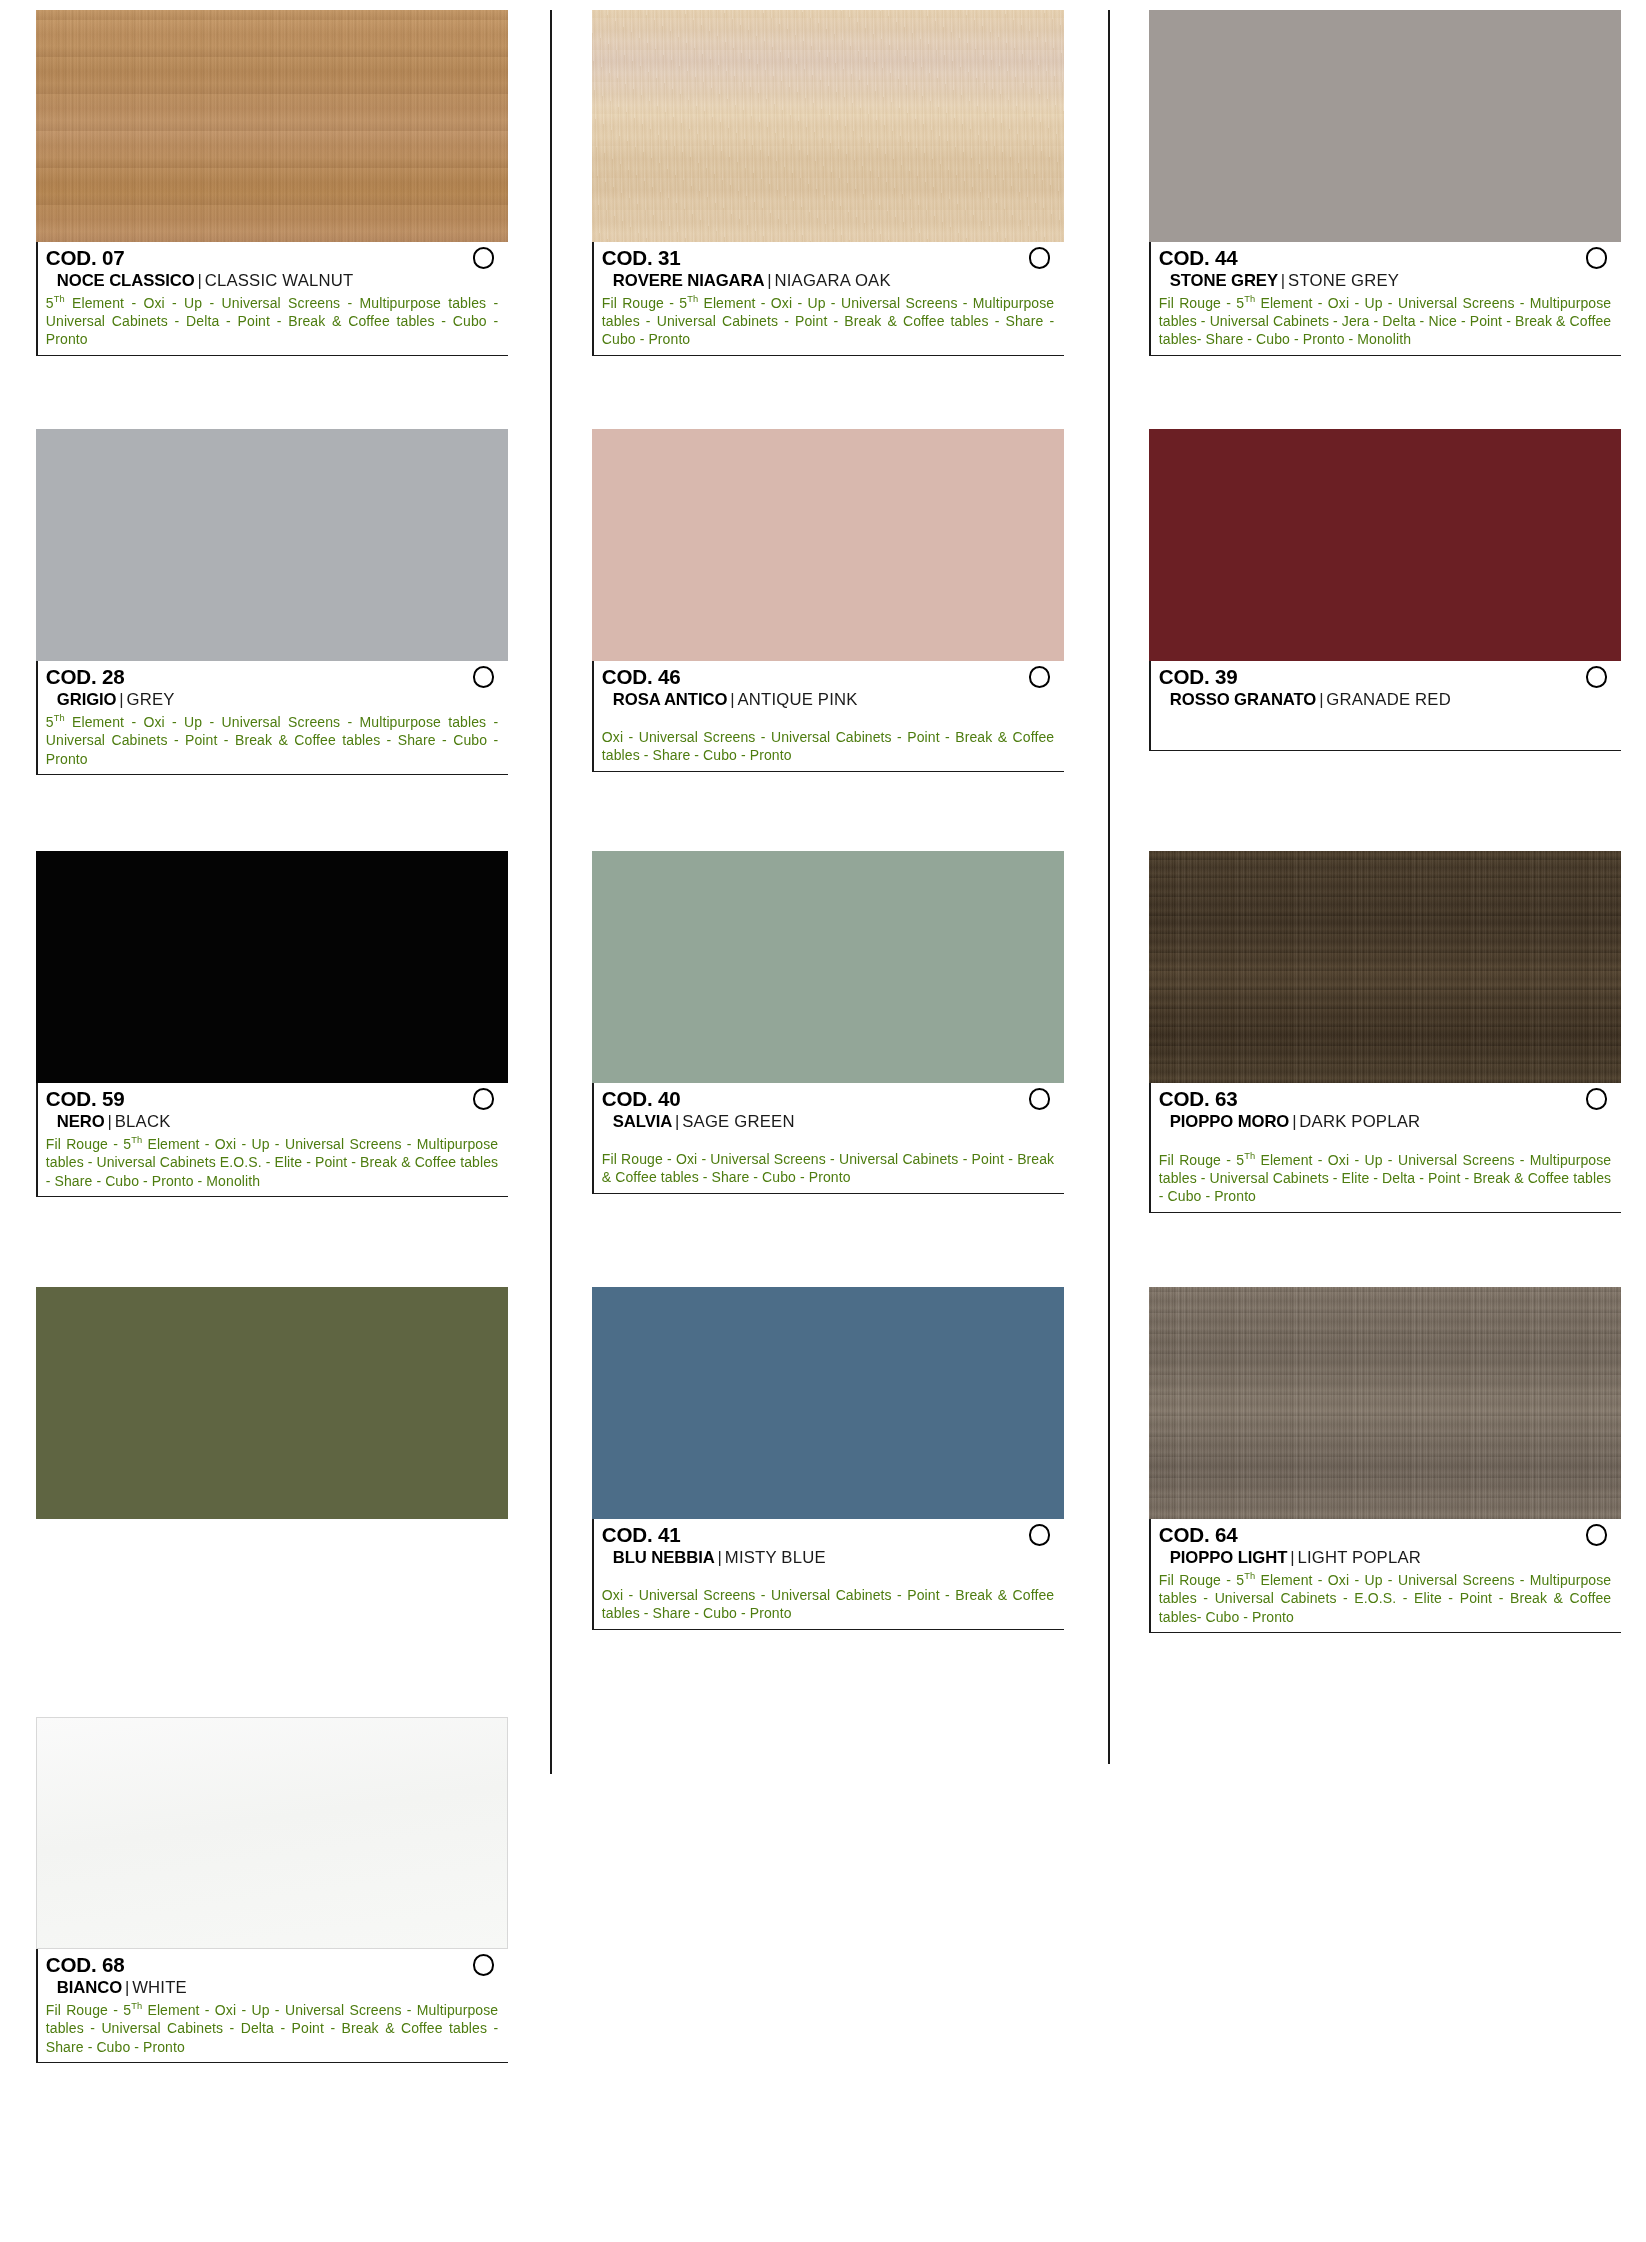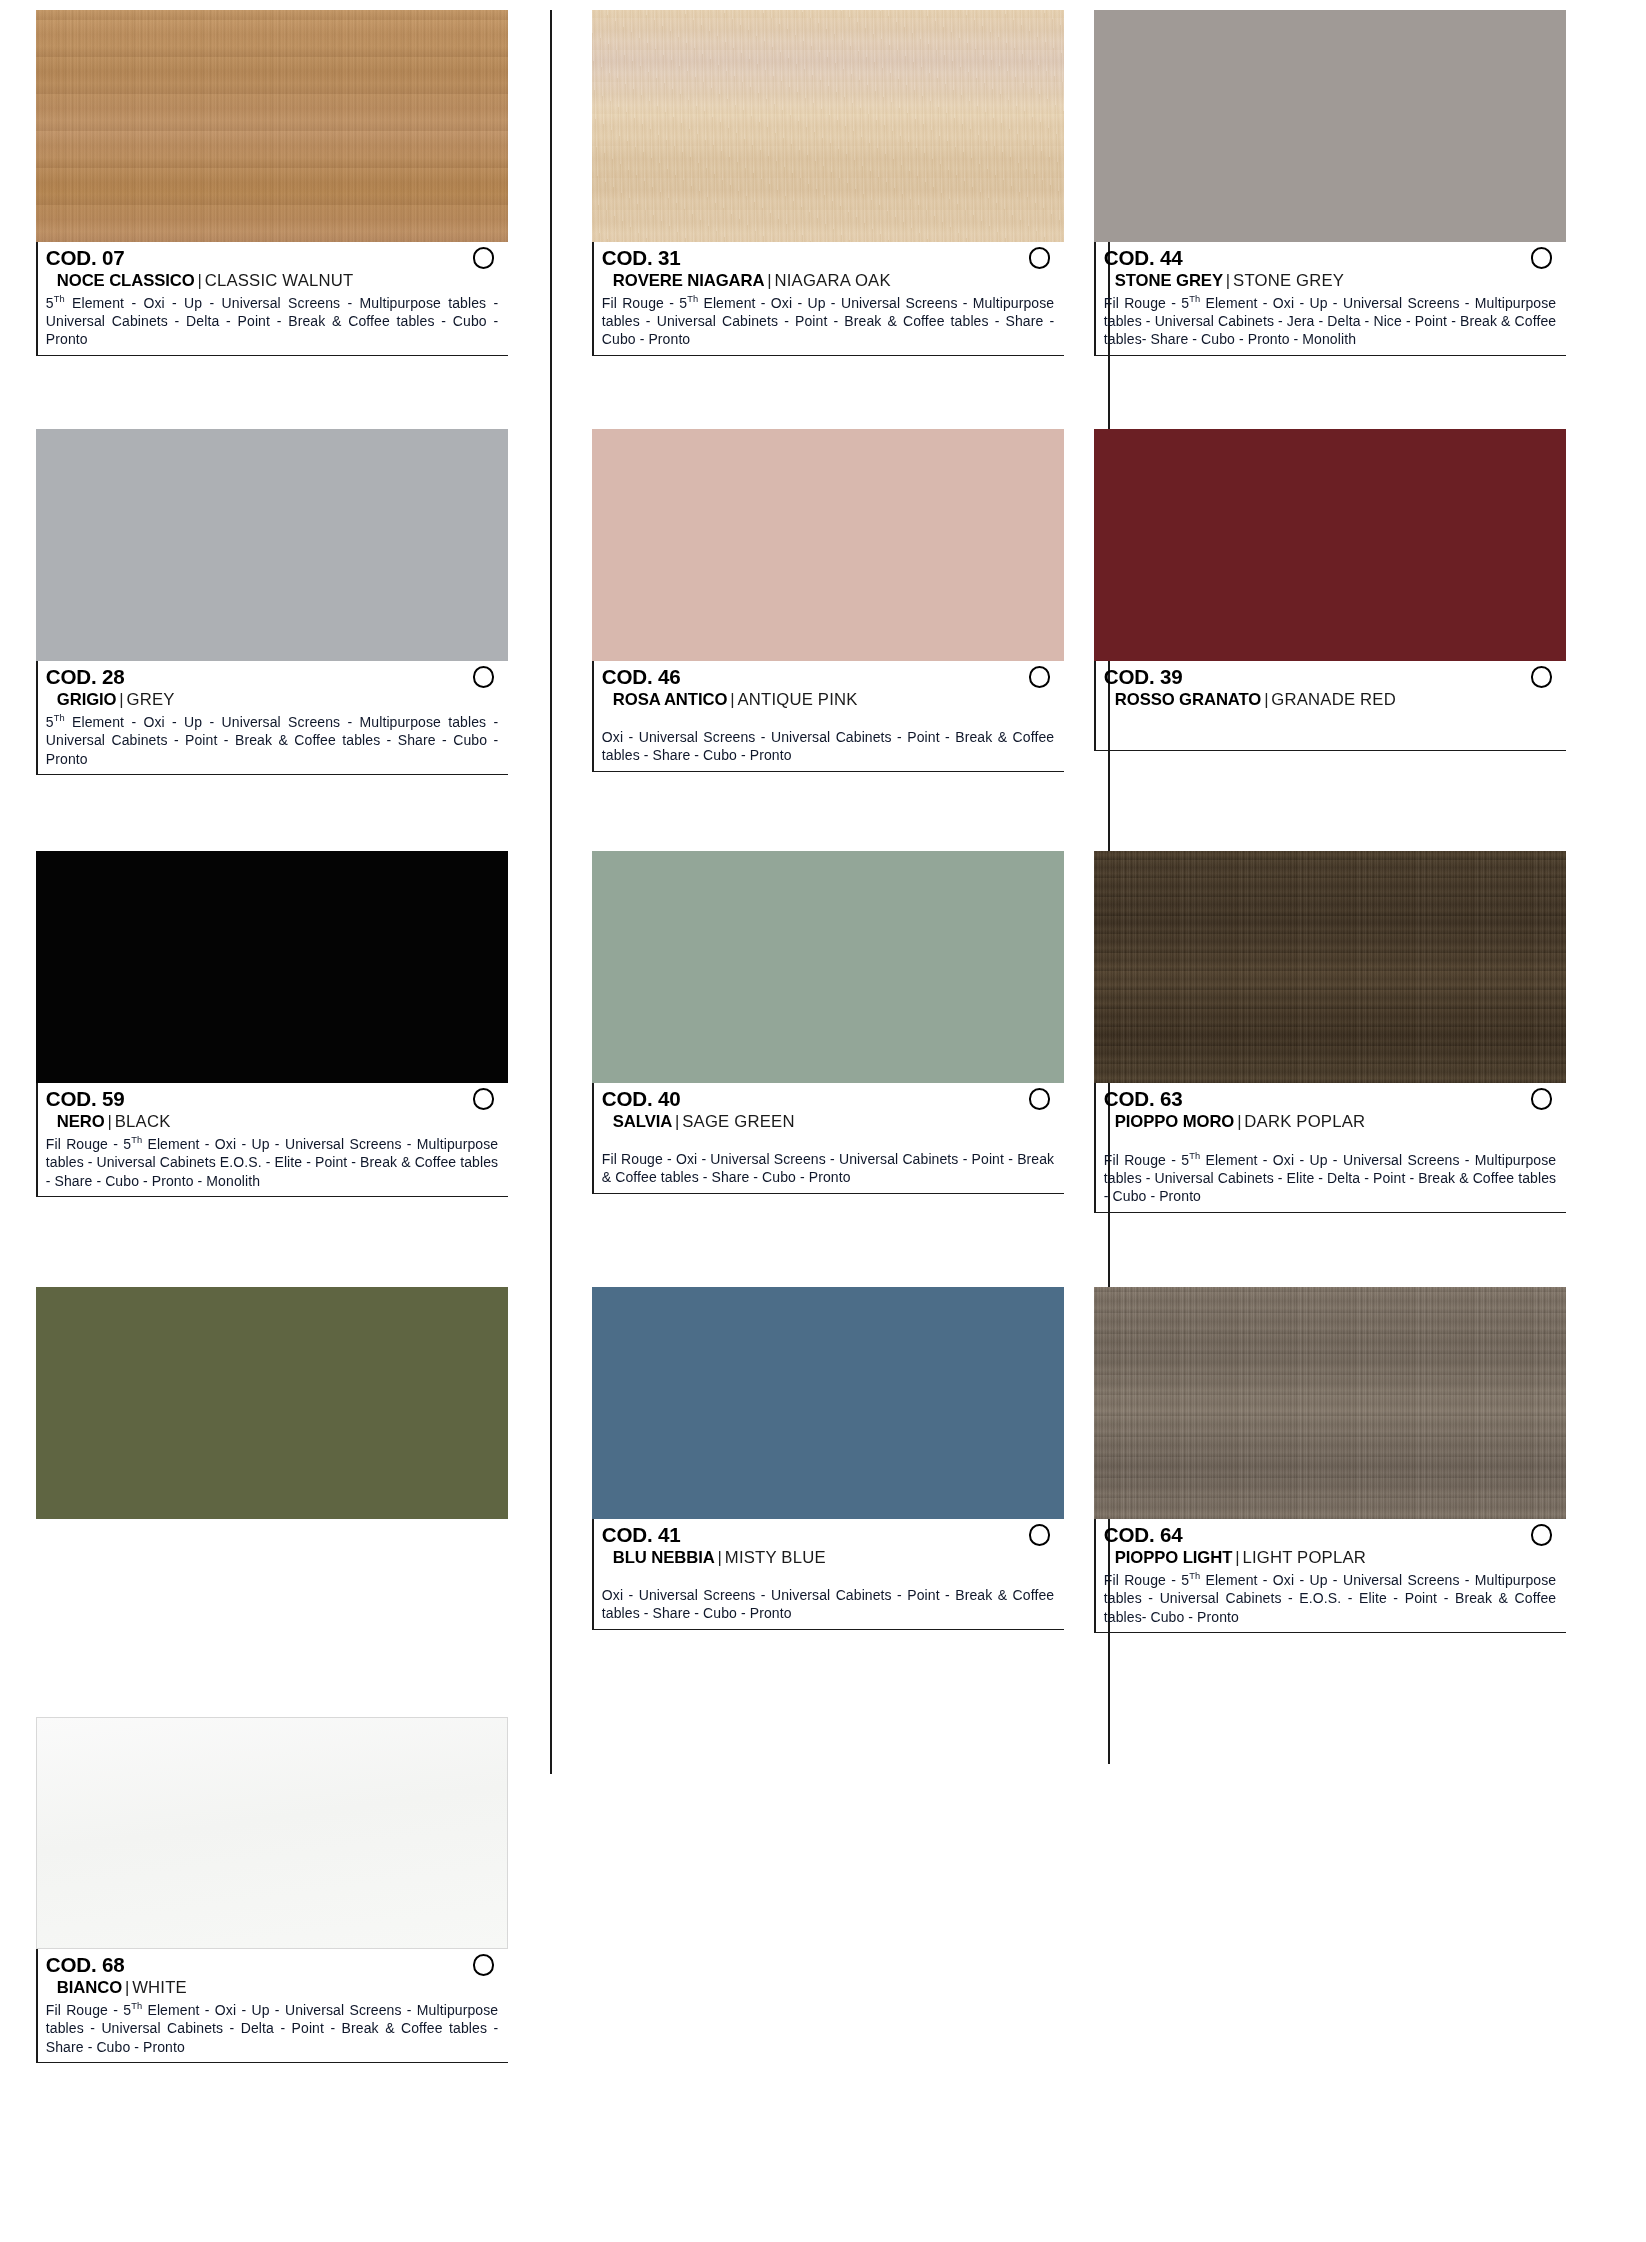--- a/index.html
+++ b/index.html
@@ -38,21 +38,21 @@
     left: 0;
     width: 1647px;
   }
 
   .card {
     position: absolute;
     width: 472px;
   }
   .card.c0 { left: 36px; }
   .card.c1 { left: 592px; }
-  .card.c2 { left: 1094px; border-radius: 21px; }
+  .card.c2 { left: 1149px; border-radius: 21px; }
 
   .swatch {
     width: 472px;
     height: 232px;
     display: block;
     position: relative;
   }
   .swatch.bordered {
     border: 1px solid #d8d8d8;
   }
@@ -93,21 +93,21 @@
     white-space: nowrap;
     margin-top: 1px;
   }
   .name-it { font-weight: bold; letter-spacing: -0.1px; padding-left: 11px; }
   .name-sep { font-weight: 300; padding: 0 2.9px; color: #222; }
   .name-en { font-weight: 400; color: #1a1a1a; letter-spacing: 0.2px; }
 
   .desc {
     font-size: 14px;
     line-height: 1.32;
-    color: #0f172a;
+    color: #4d7c0f;
     text-align: justify;
     padding-right: 9.8px;
     margin-top: 1px;
     letter-spacing: 0.1px;
   }
   .desc.gap { margin-top: 16.7px; }
   .desc sup { font-size: 9.3px; vertical-align: super; }
 
   
   .tex-walnut {

